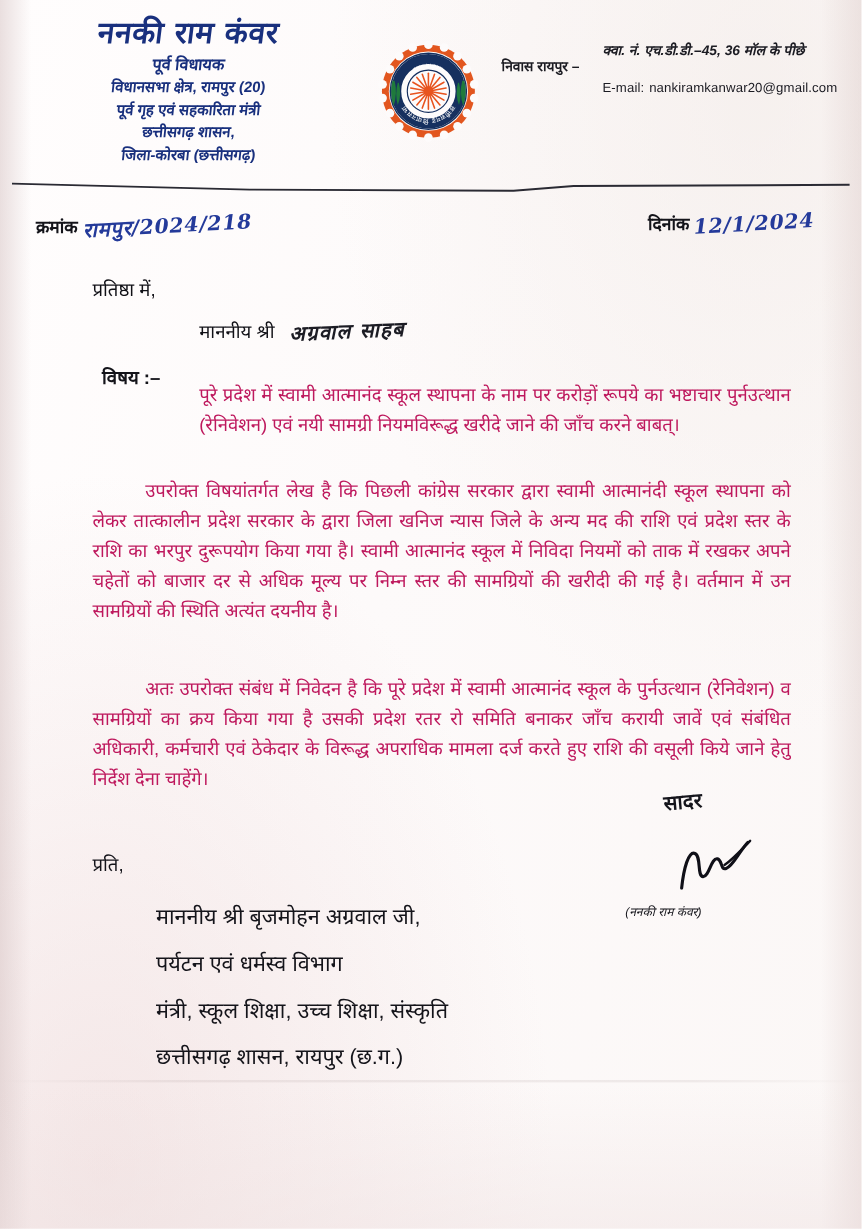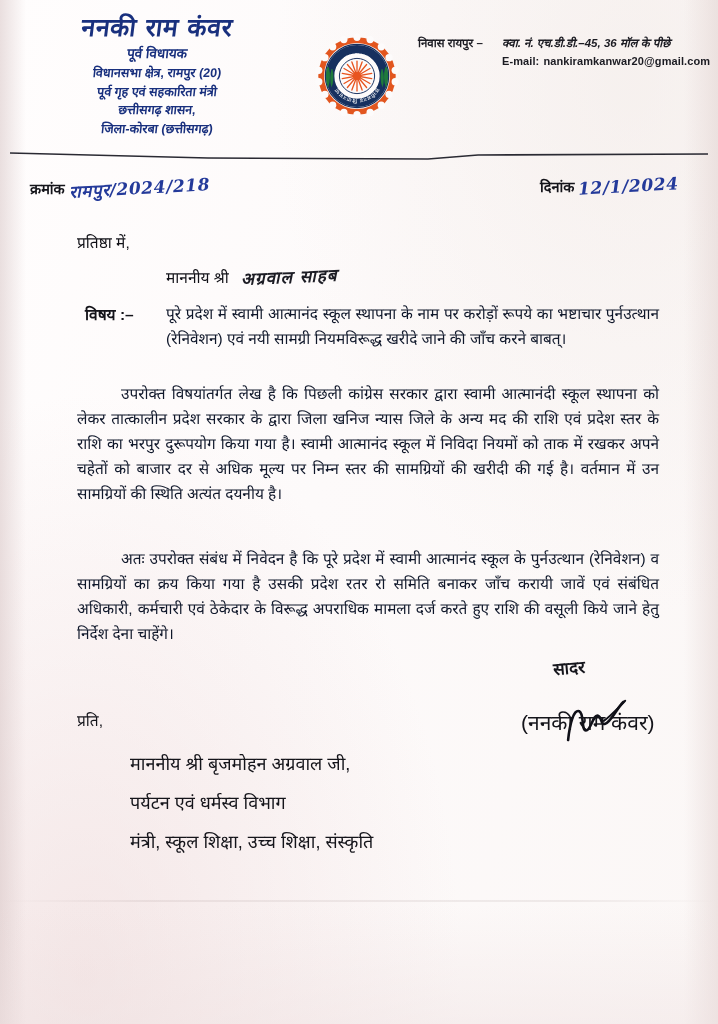--- a/index.html
+++ b/index.html
@@ -36,52 +36,52 @@
      transform:skewX(-7deg);display:block;margin-bottom:1px;}
   .lh .r{display:block;font-size:13.5px;font-weight:bold;
      transform:skewX(-6deg);margin-top:3px;}
   .lh .r.s{font-size:12.5px;}
 
   .emb{position:absolute;left:313px;top:31px;width:88px;height:90px;}
 
   .addr{position:absolute;left:418px;top:34px;font-size:11.5px;
         line-height:1.62;color:#1b1b22;}
   .addr .row{display:flex;}
-  .addr .lab{width:84px;flex:none;font-weight:bold;}
+  .addr .lab{width:84px;flex:none;font-weight:bold;margin-top:13px;}
   .addr .val{font-weight:bold;font-style:italic;}
-  .addr .mail{font-weight:bold;font-size:11px;letter-spacing:.1px;}
+  .addr .mail{font-weight:normal;font-size:11px;letter-spacing:.1px;}
 
   .rule{position:absolute;left:8px;top:150px;width:702px;height:14px;}
 
   
   .refrow{position:absolute;left:0;top:176px;width:100%;height:34px;}
   .kram{position:absolute;left:30px;top:0;font-size:14.5px;font-weight:bold;}
   .dina{position:absolute;left:540px;top:0;font-size:14.5px;font-weight:bold;}
   .ink{font-family:"DejaVu Serif",serif;color:#243a9a;
        font-style:italic;font-weight:bold;font-size:17px;
        transform:rotate(-3.2deg);display:inline-block;
        letter-spacing:.6px;}
 
   
   .body{position:absolute;left:0;top:0;width:100%;}
   .pin{position:absolute;font-size:15.5px;line-height:1.62;
        text-align:justify;color:#101016;}
   .lbl{position:absolute;font-size:15.5px;font-weight:bold;}
   .para{position:absolute;font-size:15.4px;line-height:1.63;
-        text-align:justify;text-justify:inter-word;color:#0f172a;}
+        text-align:justify;text-justify:inter-word;color:#be185d;margin-top:16px;}
   .para.ind{text-indent:44px;}
 
   .hw{font-family:"DejaVu Serif",serif;color:#1c1c24;font-style:italic;
       font-weight:bold;display:inline-block;}
 
   .sign{position:absolute;left:560px;top:700px;
         font-family:"DejaVu Serif",serif;font-size:26px;font-style:italic;
         font-weight:bold;transform:rotate(-8deg);color:#101018;}
-  .signname{position:absolute;left:521px;top:708px;font-size:21px;
-        font-weight:normal;}
+  .signname{position:absolute;left:521px;top:752px;font-size:10px;
+        font-weight:normal;font-style:italic;}
   .sadar{position:absolute;left:553px;top:656px;
         font-family:"DejaVu Sans",sans-serif;font-size:17px;
         transform:rotate(-5deg);font-weight:bold;color:#15151c;}
 
   .prati{position:absolute;left:77px;top:709px;font-size:15.5px;}
   .rcpt{position:absolute;left:130px;top:745px;font-size:18px;line-height:2.16;}
   .rcpt div{white-space:nowrap;}
 
   .fold{position:absolute;left:0;width:100%;height:2px;
         background:linear-gradient(90deg,rgba(0,0,0,0),rgba(150,130,130,.13) 20%,rgba(150,130,130,.13) 80%,rgba(0,0,0,0));}
@@ -246,16 +246,17 @@
   </div>
 
   <div class="signname">(ननकी राम कंवर)</div>
 
   <div class="prati">प्रति,</div>
 
   <div class="rcpt">
     <div>माननीय श्री बृजमोहन अग्रवाल जी,</div>
     <div>पर्यटन एवं धर्मस्व विभाग</div>
     <div>मंत्री, स्कूल शिक्षा, उच्च शिक्षा, संस्कृति</div>
+    <div>छत्तीसगढ़ शासन, रायपुर (छ.ग.)</div>
   </div>
 </div>
 
 <div class="fold" style="top:900px;"></div>
 
 </body></html>

